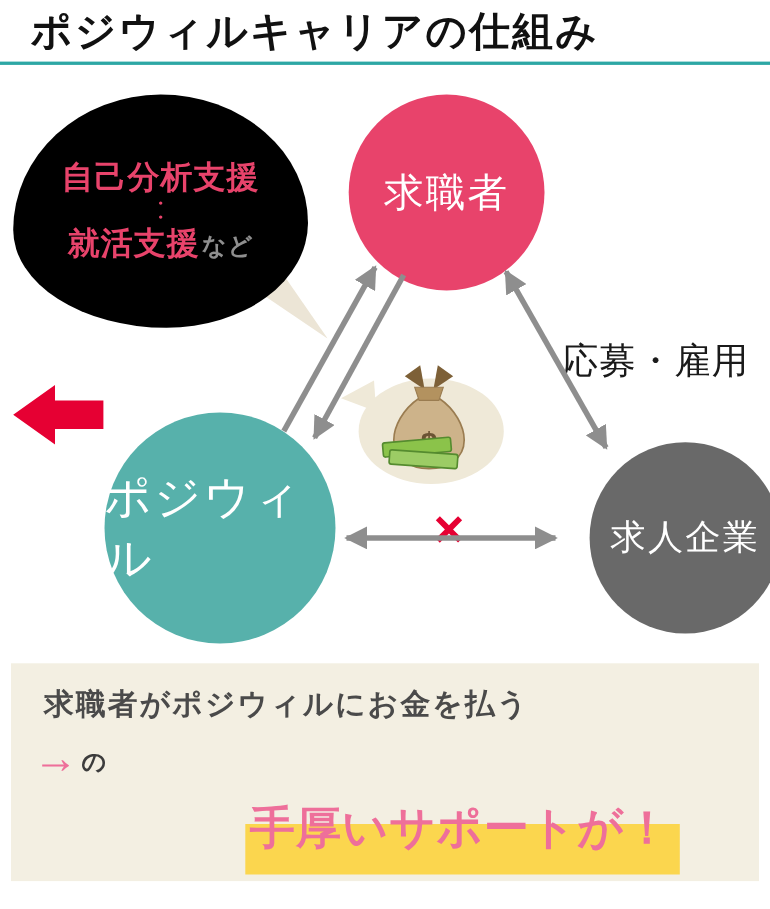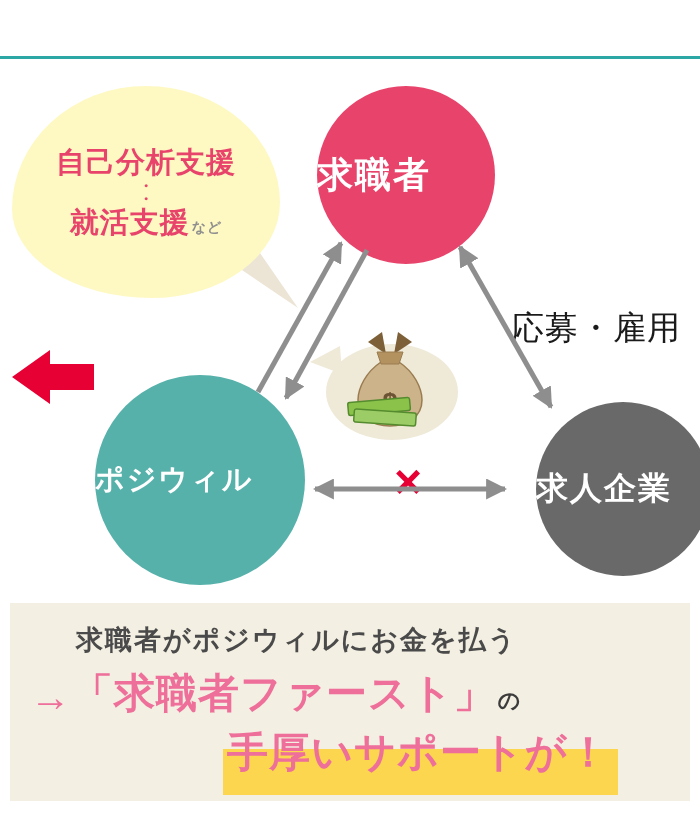--- a/index.html
+++ b/index.html
@@ -17,65 +17,65 @@
     letter-spacing:2px; white-space:nowrap;
   }
   .title-rule {
     position:absolute; left:0; top:56px; width:700px; height:3px;
     background:#2da7a5;
   }
 
   
   .circle {
     position:absolute; border-radius:50%;
-    display:flex; align-items:center; justify-content:flex-start;
-    color:#fff; font-weight:bold; letter-spacing:2px;
+    display:flex; align-items:center; justify-content:center;
+    color:#fff; font-weight:normal; letter-spacing:2px;
   }
   .circle.jobseeker { left:317px; top:86px;  width:178px; height:178px; background:#e8436b; font-size:36px; }
-  .circle.posiwill  { left:95px;  top:375px; width:210px; height:210px; background:#57b1ab; font-size:29px; }
+  .circle.posiwill  { left:95px;  top:375px; width:210px; height:210px; background:#57b1ab; font-size:42px; }
   .circle.company   { left:536px; top:402px; width:174px; height:174px; background:#696969; font-size:32px; }
 
   
   .bubble {
     position:absolute; left:12px; top:86px; width:268px; height:212px;
-    background:#fef9c3;
+    background:#000000;
     border-radius: 50% 50% 48% 52% / 58% 55% 45% 42%;
     display:flex; flex-direction:column; align-items:center; justify-content:center;
     text-align:left; z-index:3;
   }
   .bubble-tail {
     position:absolute; left:210px; top:252px; width:88px; height:56px;
     background:#ece5d6;
     clip-path: polygon(6% 0, 100% 100%, 56% 0);
     z-index:2;
   }
   .bubble-line { color:#e8436b; font-weight:bold; font-size:29px; line-height:1.12; letter-spacing:1px; }
   .bubble-dot  { color:#e8436b; font-weight:bold; font-size:15px; line-height:0.9; }
-  .bubble-etc  { color:#8f8f8f; font-weight:bold; font-size:14px; margin-left:2px; }
+  .bubble-etc  { color:#8f8f8f; font-weight:bold; font-size:22px; margin-left:2px; }
 
   
   .edge-label {
     position:absolute; left:511px; top:306px;
     font-size:33px; color:#1a1a1a; letter-spacing:1px; white-space:nowrap;
   }
   .cross {
     position:absolute; left:394px; top:458px;
     font-size:48px; font-weight:bold; color:#e60033; line-height:1;
   }
 
   svg.overlay { position:absolute; left:0; top:0; z-index:4; pointer-events:none; }
 
   
   .bottom-box {
     position:absolute; left:10px; top:603px; width:680px; height:198px;
     background:#f3efe2;
   }
   .b-line1 {
     position:absolute; left:30px; top:19px;
-    font-size:27px; color:#4a4a4a; font-weight:bold; letter-spacing:2px; white-space:nowrap;margin-left:36px;
+    font-size:27px; color:#4a4a4a; font-weight:bold; letter-spacing:2px; white-space:nowrap;
   }
   .b-line2 {
     position:absolute; left:20px; top:63px;
     display:flex; align-items:flex-end; white-space:nowrap;
   }
   .b-arrow, .b-quote { color:#ee6f9a; font-weight:bold; font-size:41px; letter-spacing:1px; }
   .b-no { color:#3c3c3c; font-weight:bold; font-size:22px; margin:0 0 5px 2px; }
   .b-line3 {
     position:absolute; left:213px; top:122px; white-space:nowrap;
   }
@@ -83,20 +83,21 @@
     color:#ee6f9a; font-weight:bold; font-size:41px; letter-spacing:1px;
     background:linear-gradient(transparent 30%, #fbd64e 30%);
     padding:0 8px 20px 4px;
   }
 </style>
 </head>
 <body>
 
 <div class="stage">
 
+  <h1 class="title">ポジウィルキャリアの仕組み</h1>
   <div class="title-rule"></div>
 
   <div class="circle jobseeker">
     <span>求職者</span>
   </div>
   <div class="circle posiwill">
     <span>ポジウィル</span>
   </div>
   <div class="circle company">
     <span>求人企業</span>
@@ -139,21 +140,20 @@
     </g>
   </svg>
 
   <div class="edge-label">応募・雇用</div>
   <div class="cross">×</div>
 
   <div class="bottom-box">
     <div class="b-line1">求職者がポジウィルにお金を払う</div>
     <div class="b-line2">
       <span class="b-arrow">→</span>
-        <span class="b-quote">「求職者ファースト」</span>
         <span class="b-no">の</span>
     </div>
     <div class="b-line3">
       <span class="hl">手厚いサポートが！</span>
     </div>
   </div>
 
 </div>
 
 </body></html>

